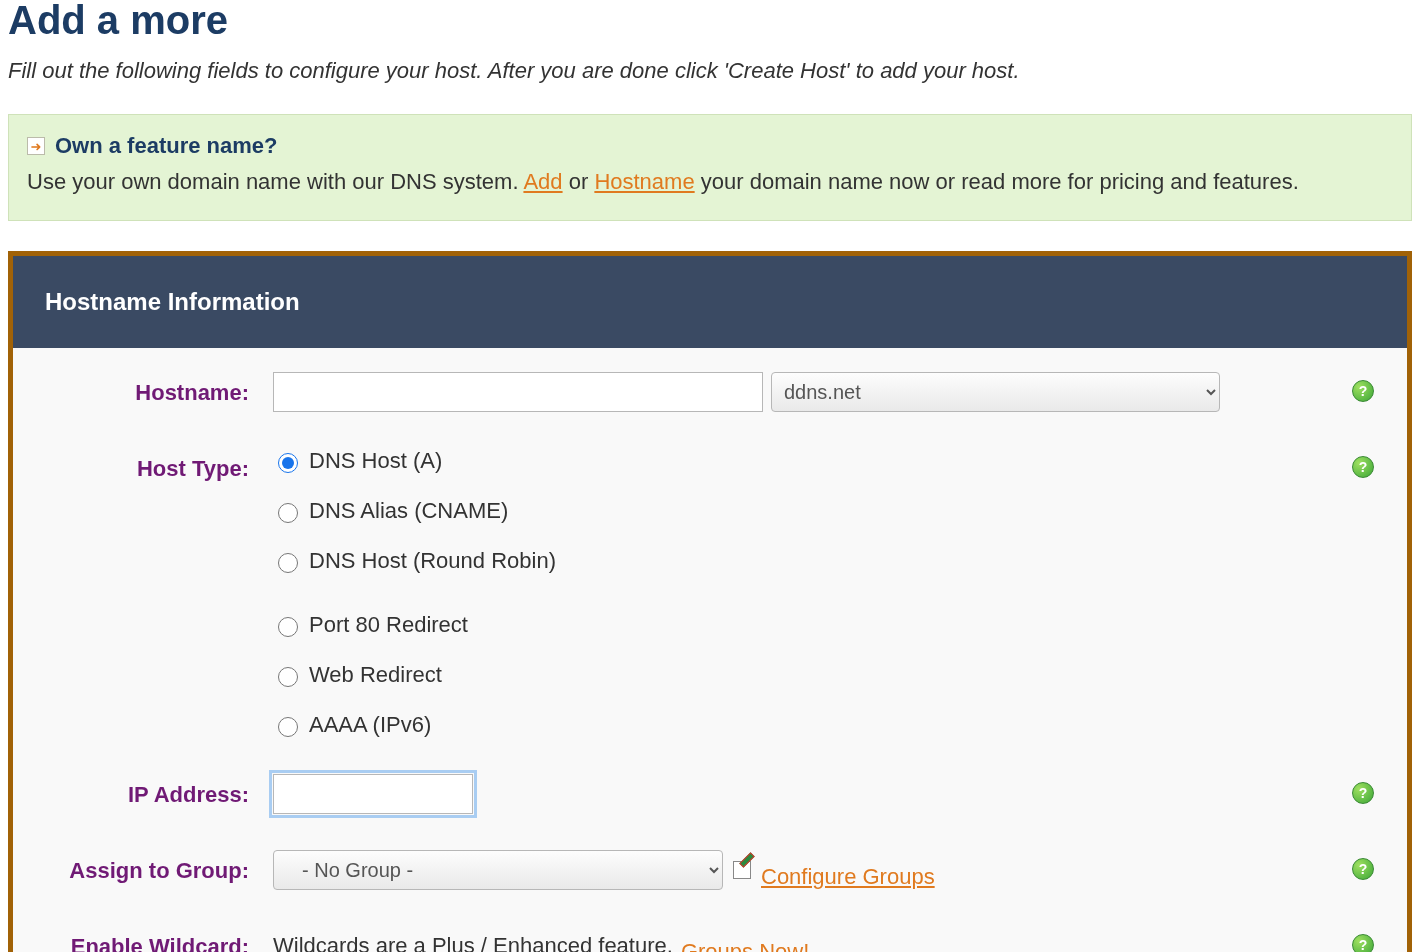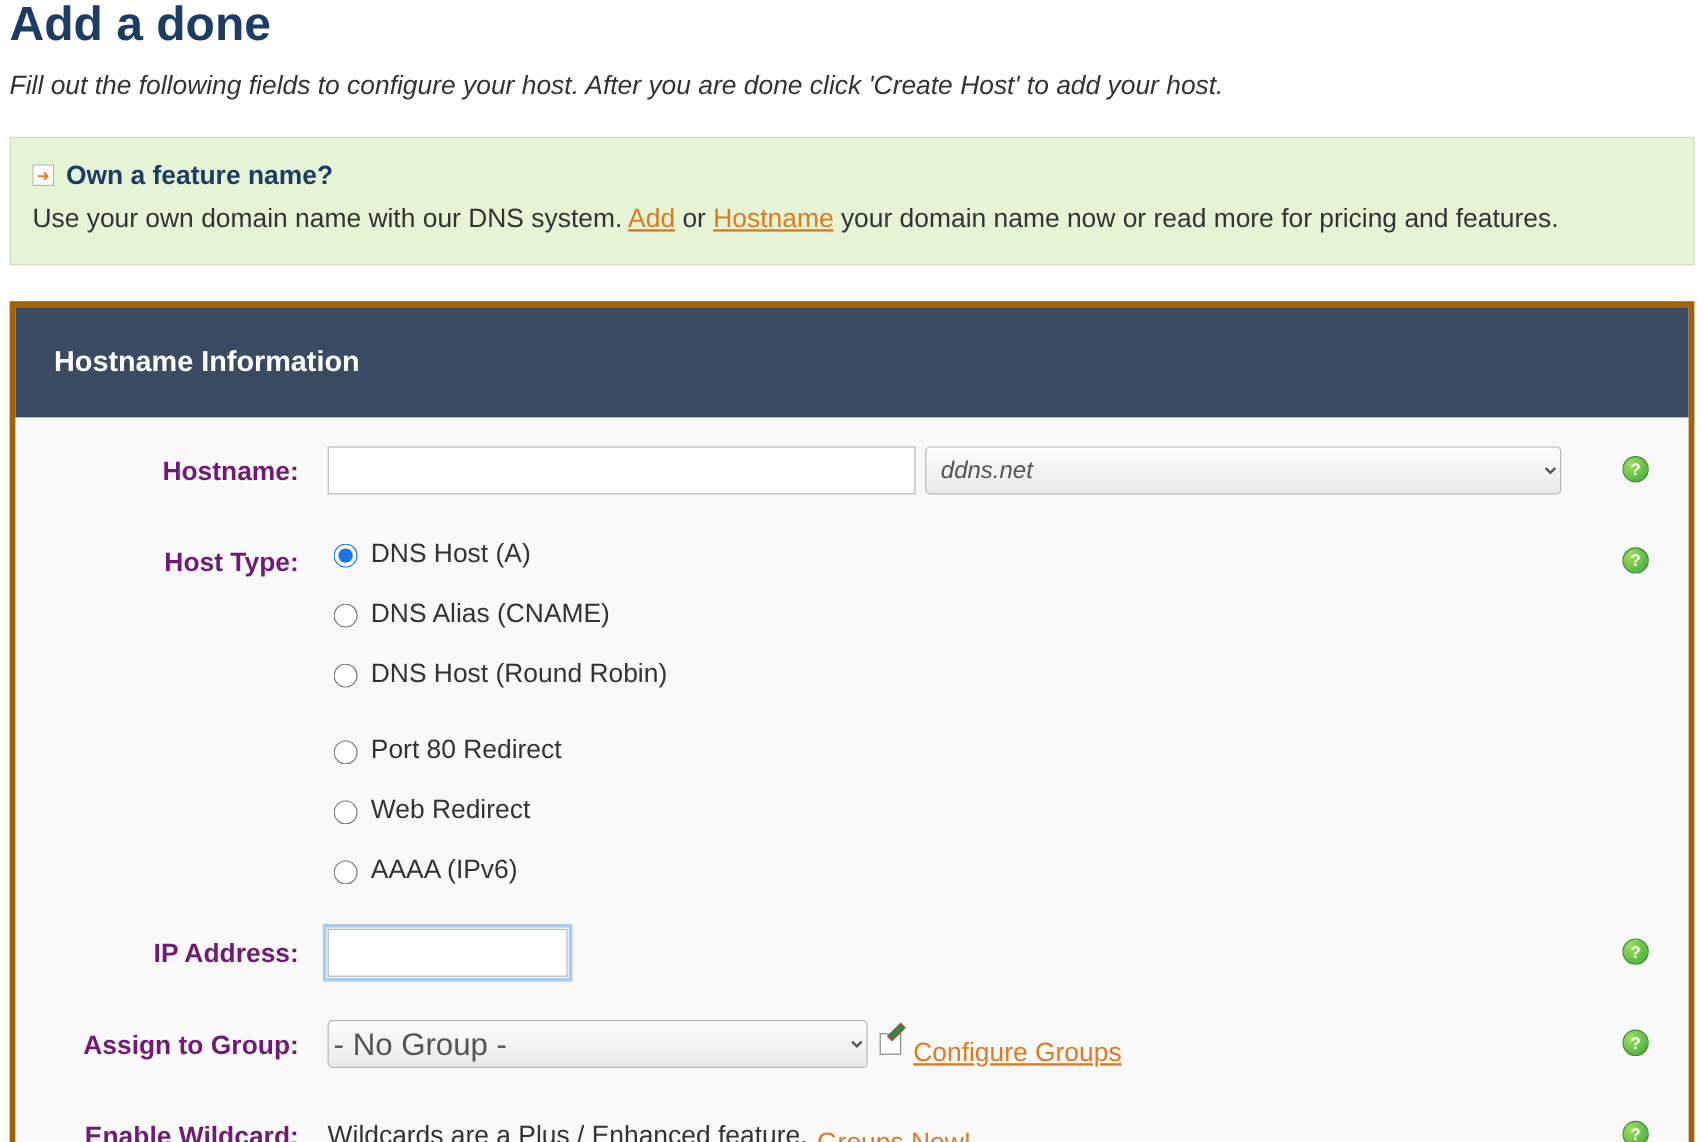--- a/index.html
+++ b/index.html
@@ -124,37 +124,36 @@
   input[type="text"].hostname-input {
     height: 40px;
     width: 490px;
     border: 1px solid #b7b7b7;
     padding: 0 8px;
     font-size: 20px;
     background: #fff;
   }
   select.domain-select {
     height: 40px;
-    width: 530px;
+    width: 449px;
     font-size: 20px;
     background: linear-gradient(#fdfdfd, #e9e9e9);
     border: 1px solid #b7b7b7;
     border-radius: 4px;
     padding: 0 8px;
     color: #555;
-    font-style: italic;
   }
   select.group-select {
     height: 40px;
     width: 450px;
-    font-size: 26px;
+    font-size: 20px;
     background: linear-gradient(#fdfdfd, #e9e9e9);
     border: 1px solid #b7b7b7;
     border-radius: 4px;
-    padding: 0 0;
+    padding: 0 24px;
     color: #555;
   }
   input[type="text"].ip-input {
     height: 40px;
     width: 200px;
     border: 1px solid #b7b7b7;
     padding: 0 8px;
     font-size: 20px;
     background: #fff;
     outline: 3px solid #a9cdf2;
@@ -202,21 +201,21 @@
     right: -2px; top: -2px;
     width: 14px; height: 4px;
     background: #2b8a3e;
     border: 1px solid #cc3b2f;
     transform: rotate(-45deg);
   }
 </style>
 </head>
 <body>
 
-<h1 class="page-title">Add a done</h1>
+<h1 class="page-title">Add a more</h1>
 <p class="page-subtitle">Fill out the following fields to configure your host. After you are done click 'Create Host' to add your host.</p>
 
 <div class="notice-box">
   <div class="notice-head">
     <span class="notice-icon">➜</span>
     <span class="notice-title">Own a feature name?</span>
   </div>
   <div class="notice-body">
     <span>Use your own domain name with our DNS system. </span><a href="#" class="orange-link">Add</a><span> or </span><a href="#" class="orange-link">Hostname</a><span> your domain name now or read more for pricing and features.</span>
   </div>

